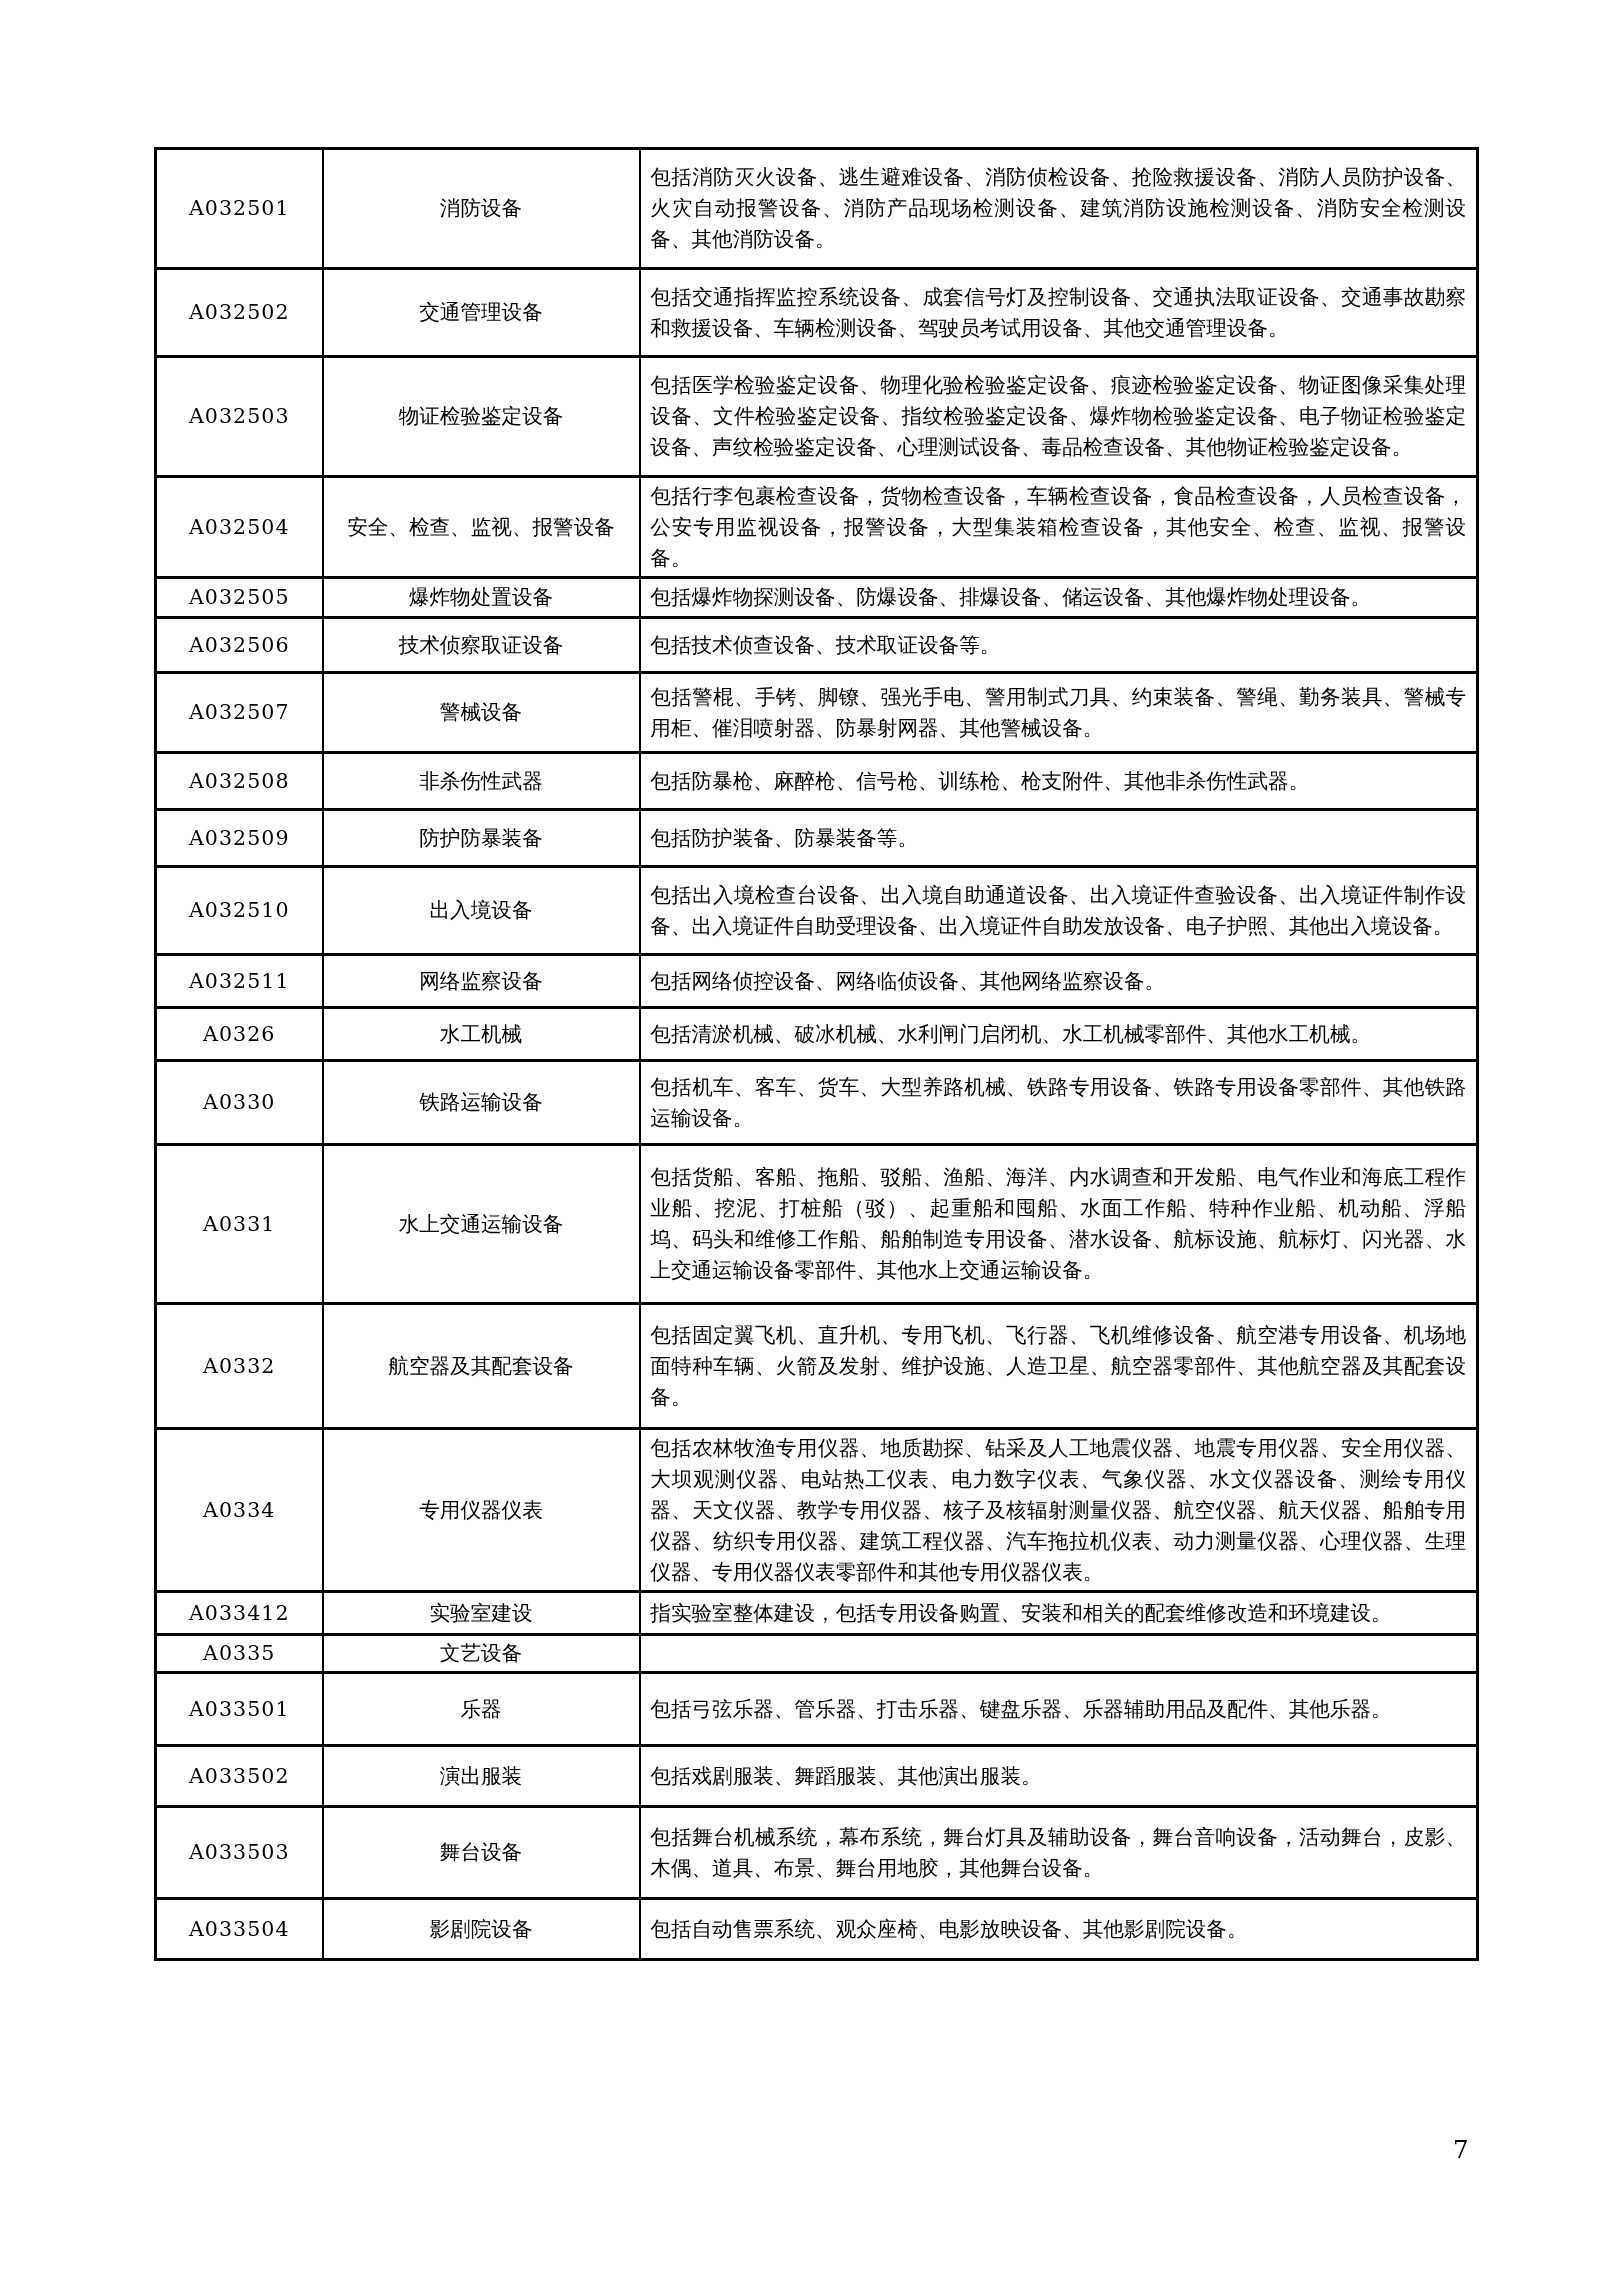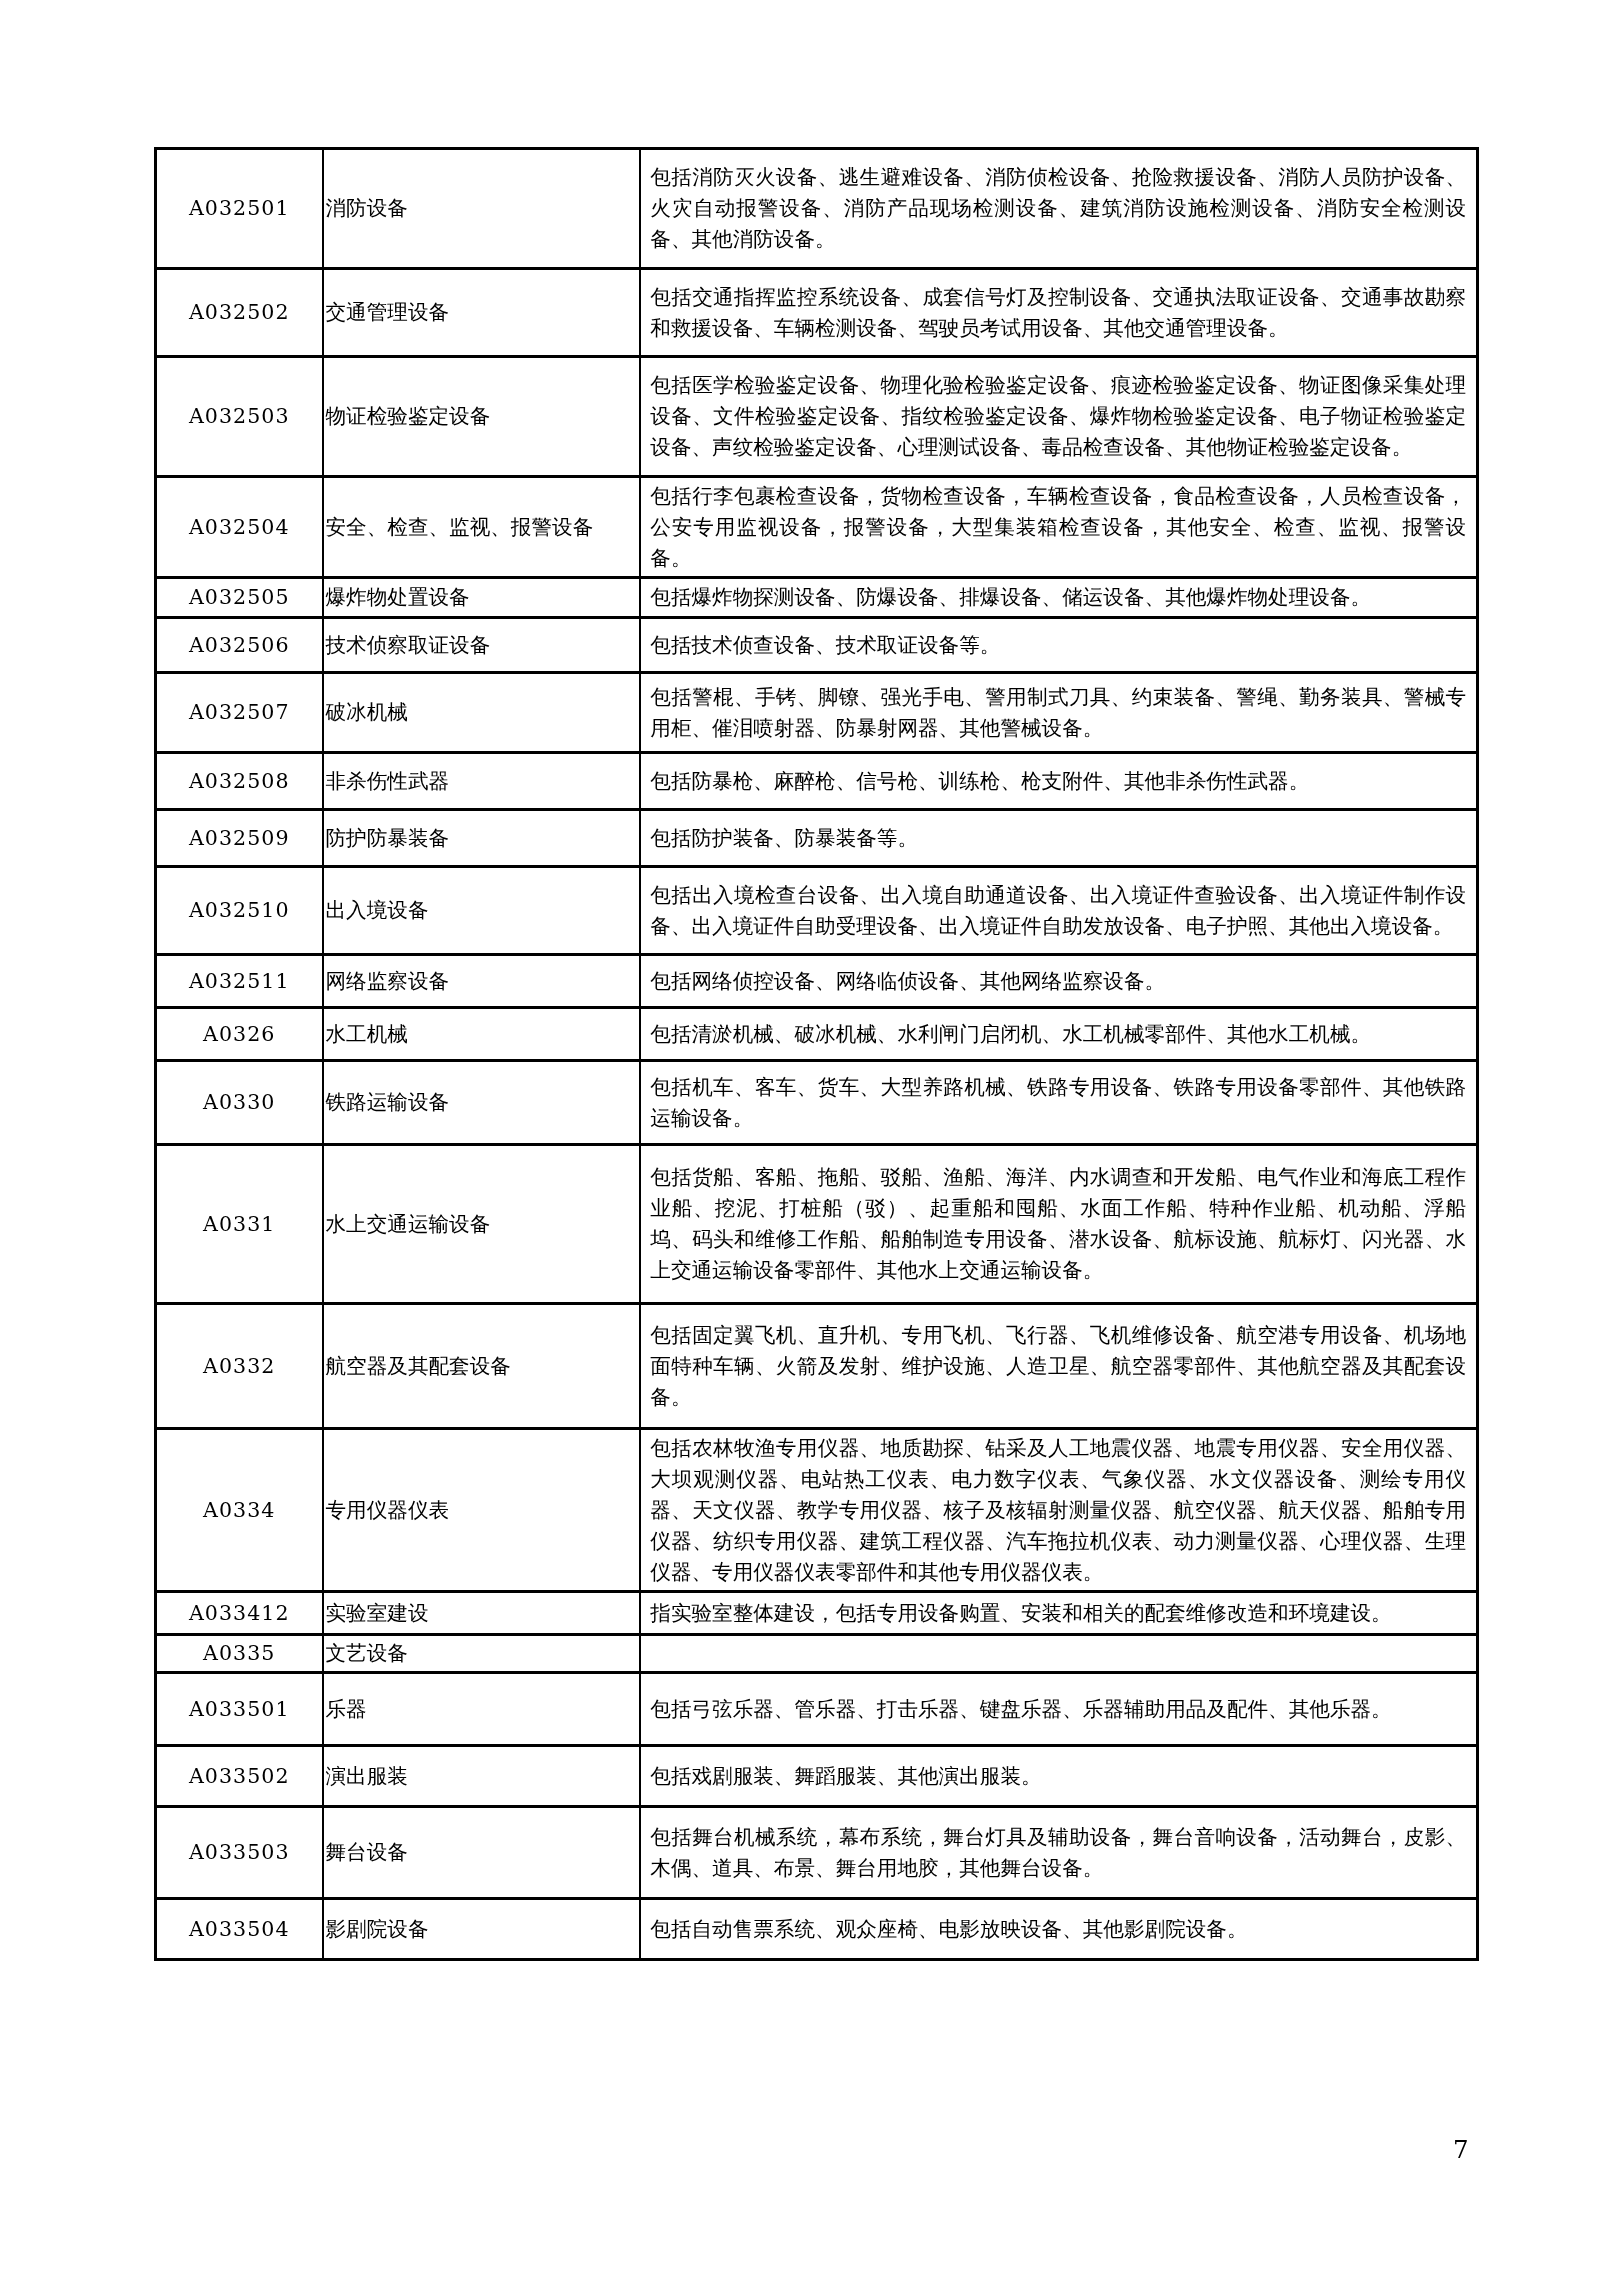--- a/index.html
+++ b/index.html
@@ -31,20 +31,21 @@
     overflow:hidden;
     word-break:break-all;
   }
   td.code-cell{
     text-align:center;
     padding:2px 3.9px;
     letter-spacing:1px;
     margin-top:44px;
   }
   td.name-cell{
+    text-align:center;
     padding:2px 2px;
   }
   td.desc-cell{
     text-align:justify;
     padding:2.9px 9.8px 2.9px 9.8px;
   }
   .page-number{
     position:absolute;
     left:1453px;
     top:2135px;
@@ -86,21 +87,21 @@
         <td class="name-cell">爆炸物处置设备</td>
         <td class="desc-cell">包括爆炸物探测设备、防爆设备、排爆设备、储运设备、其他爆炸物处理设备。</td>
       </tr>
       <tr style="height:55px">
         <td class="code-cell">A032506</td>
         <td class="name-cell">技术侦察取证设备</td>
         <td class="desc-cell">包括技术侦查设备、技术取证设备等。</td>
       </tr>
       <tr style="height:80px">
         <td class="code-cell">A032507</td>
-        <td class="name-cell">破冰机械</td>
+        <td class="name-cell">警械设备</td>
         <td class="desc-cell">包括警棍、手铐、脚镣、强光手电、警用制式刀具、约束装备、警绳、勤务装具、警械专用柜、催泪喷射器、防暴射网器、其他警械设备。</td>
       </tr>
       <tr style="height:57px">
         <td class="code-cell">A032508</td>
         <td class="name-cell">非杀伤性武器</td>
         <td class="desc-cell">包括防暴枪、麻醉枪、信号枪、训练枪、枪支附件、其他非杀伤性武器。</td>
       </tr>
       <tr style="height:57px">
         <td class="code-cell">A032509</td>
         <td class="name-cell">防护防暴装备</td>

